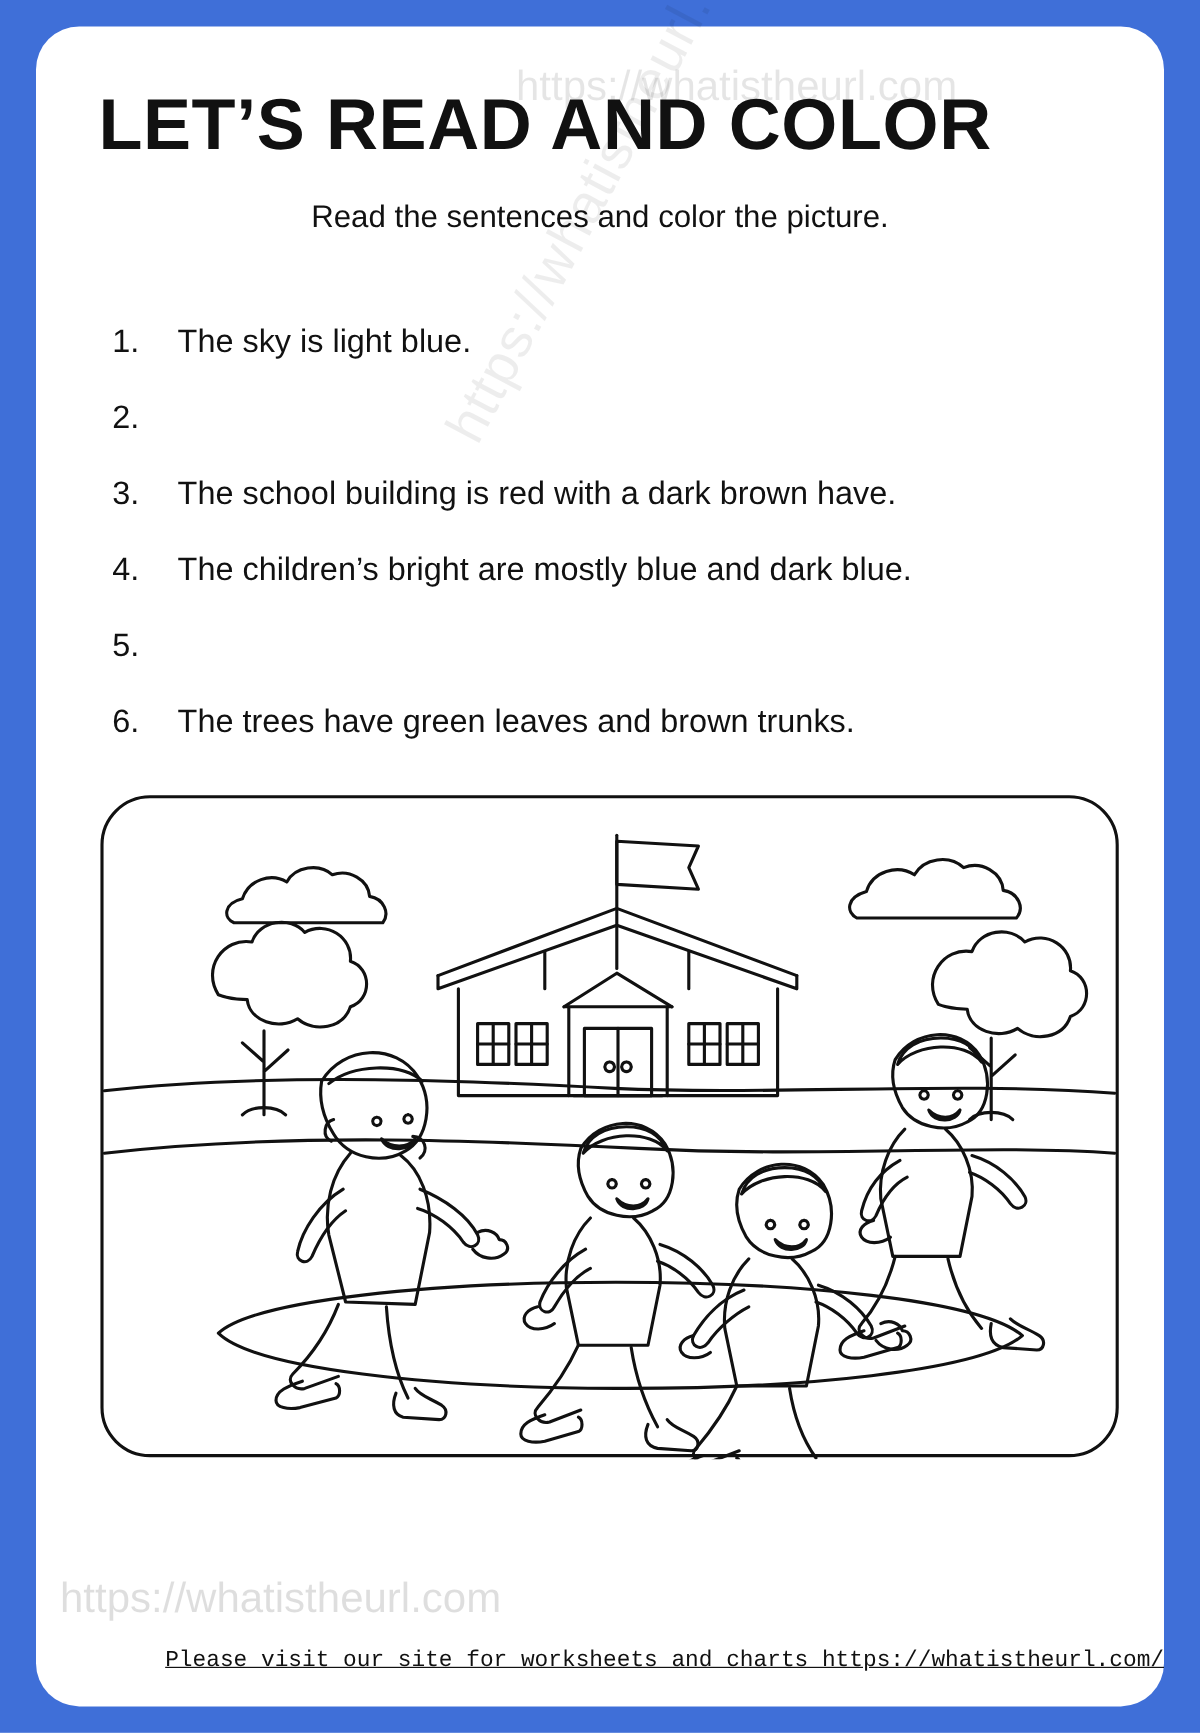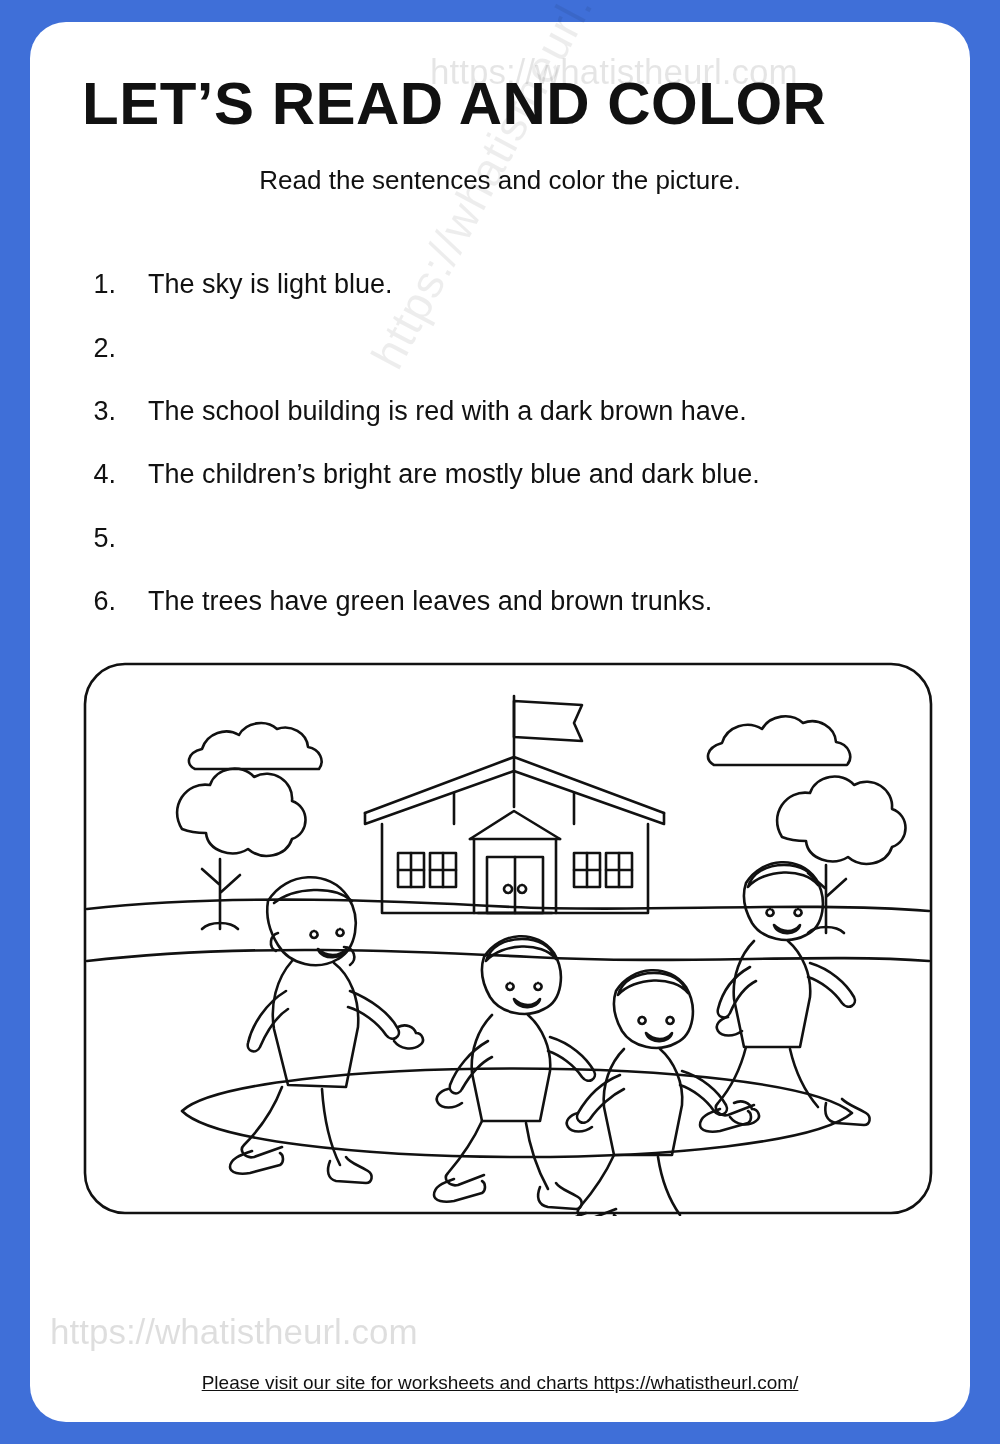--- a/index.html
+++ b/index.html
@@ -116,25 +116,26 @@
     width: 852px;
     height: 555px;
   }
   .illustration-wrap svg { display: block; }
 
   .footer-note {
     position: absolute;
     left: 0;
     right: 0;
     bottom: 28px;
-    text-align: center;
+    text-align: right;
     font-size: 19px;
     color: #111111;
     text-decoration: underline;
     z-index: 3;
+    font-family: Liberation Mono, monospace;
   }
 </style>
 </head>
 <body>
 
 <div class="page-frame">
   <div class="content">
 
     <div class="wm-top">https://whatistheurl.com</div>
     <div class="wm-diag">https://whatistheurl.com</div>

